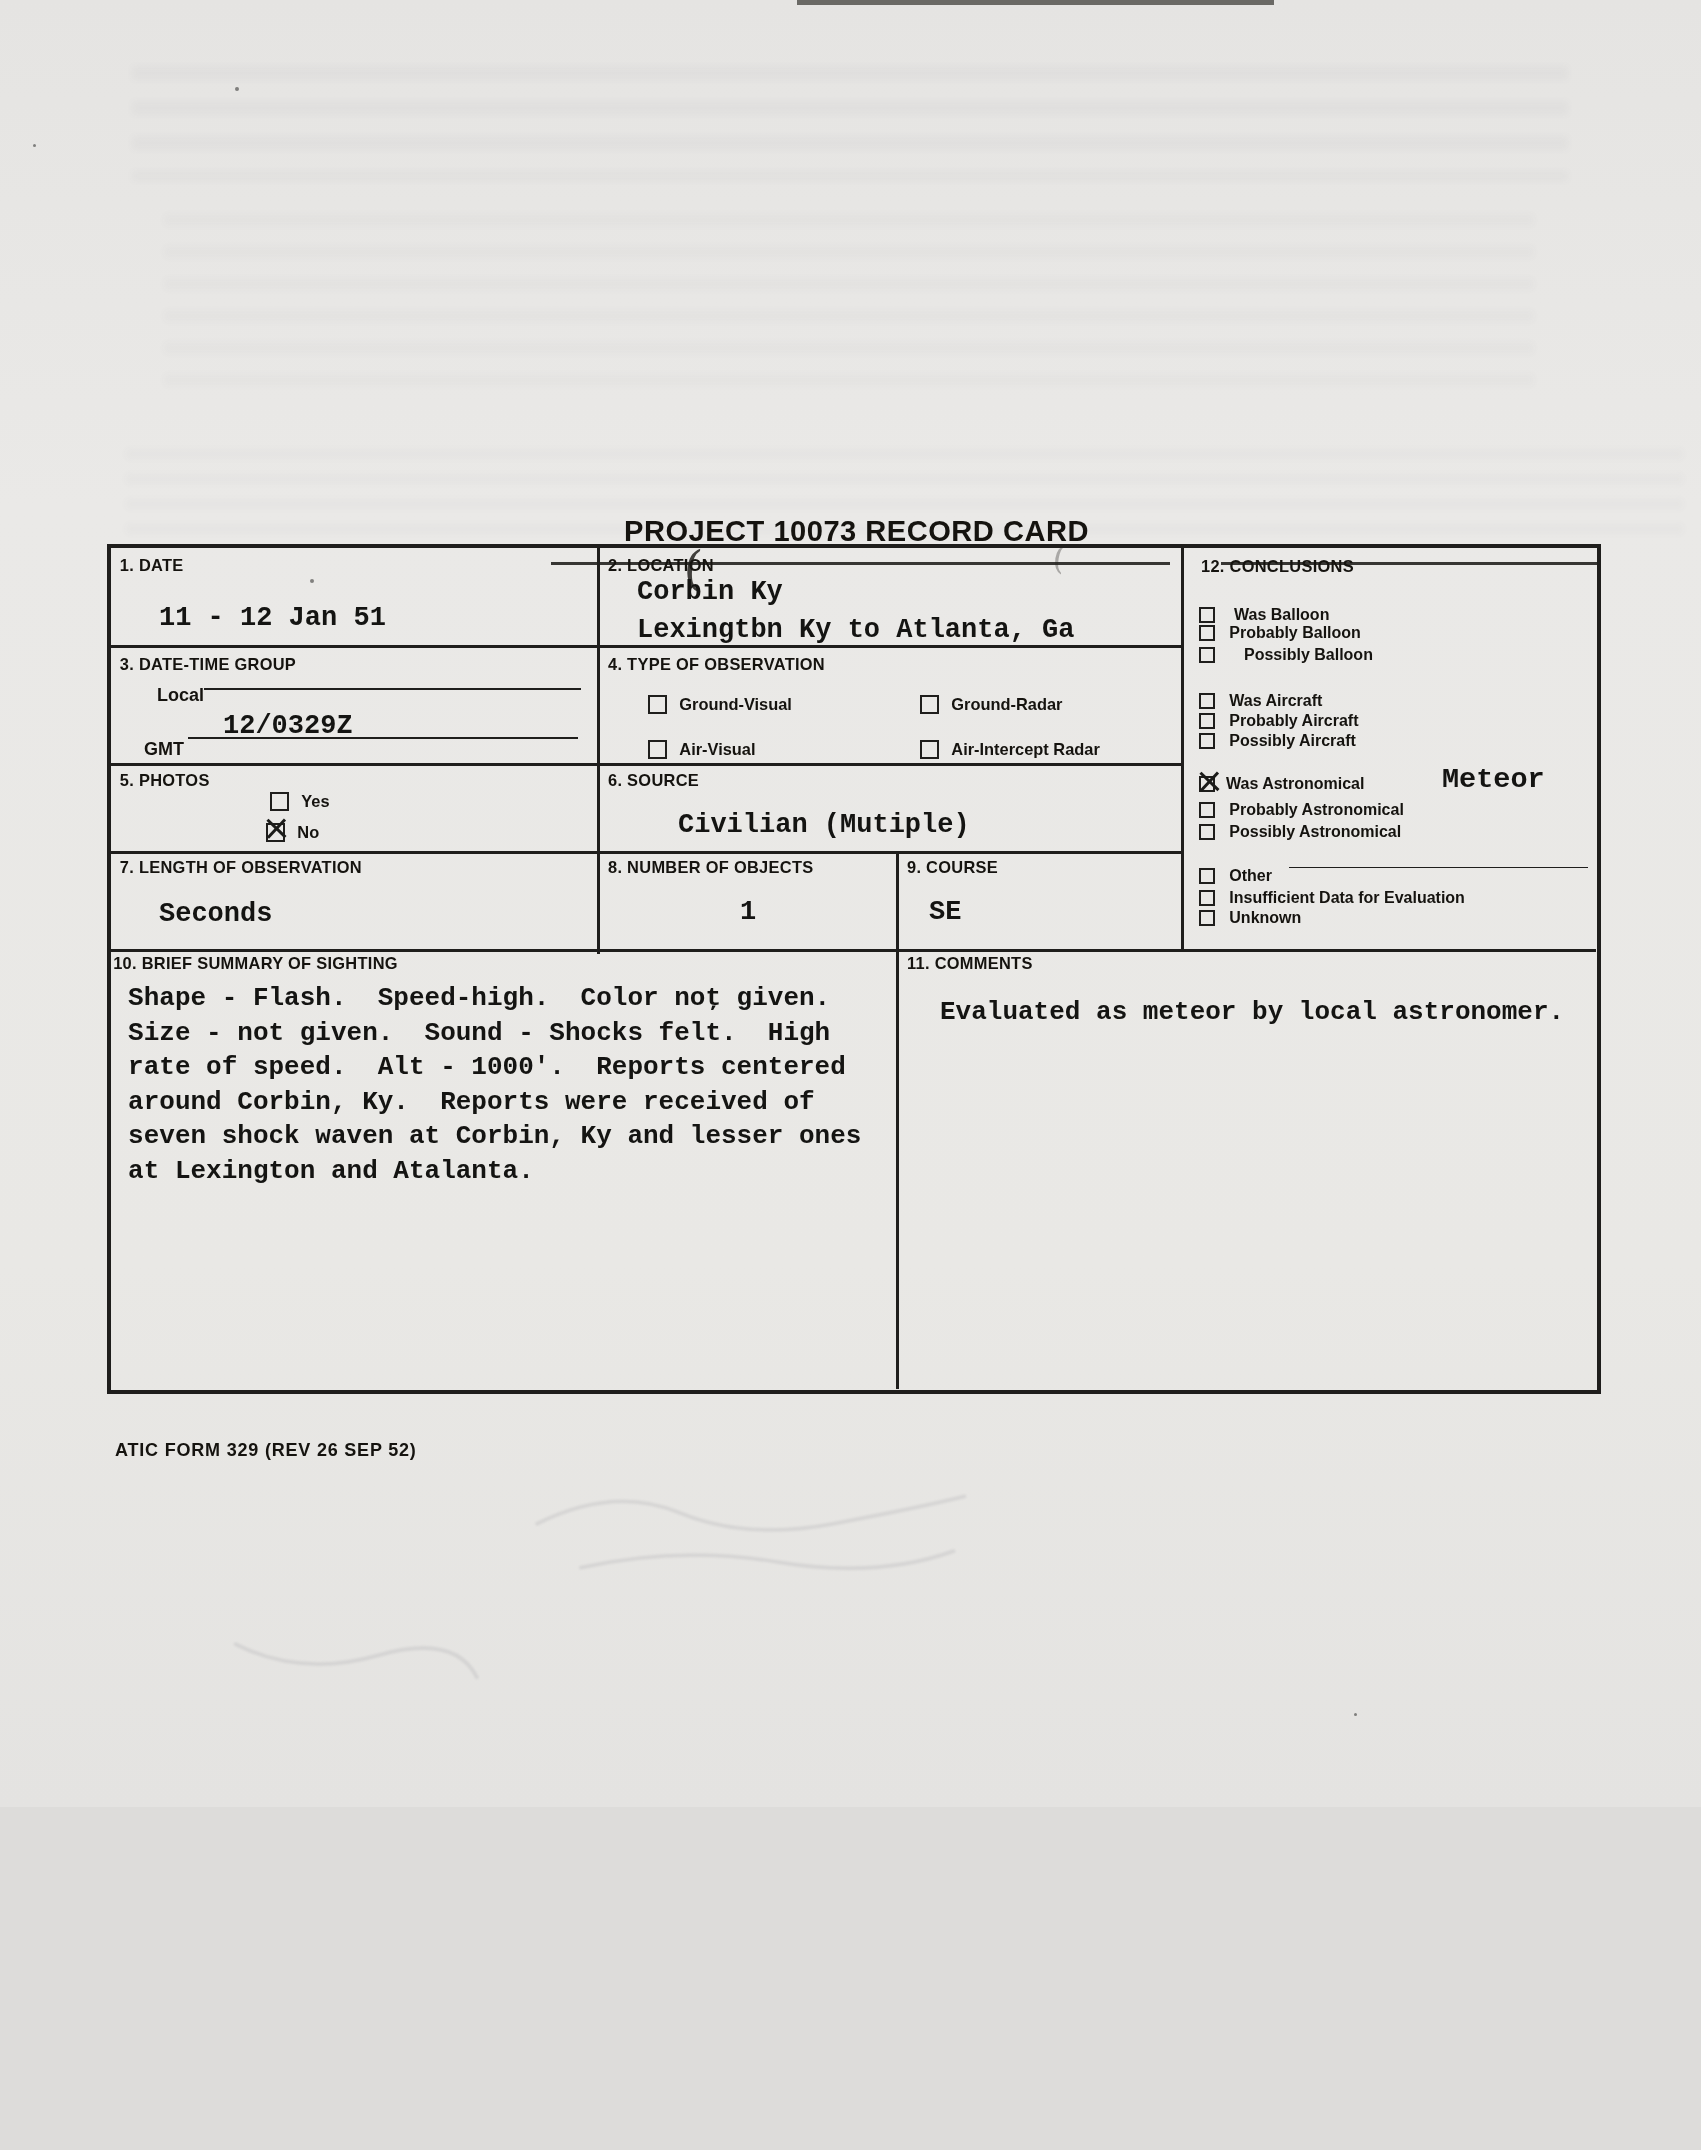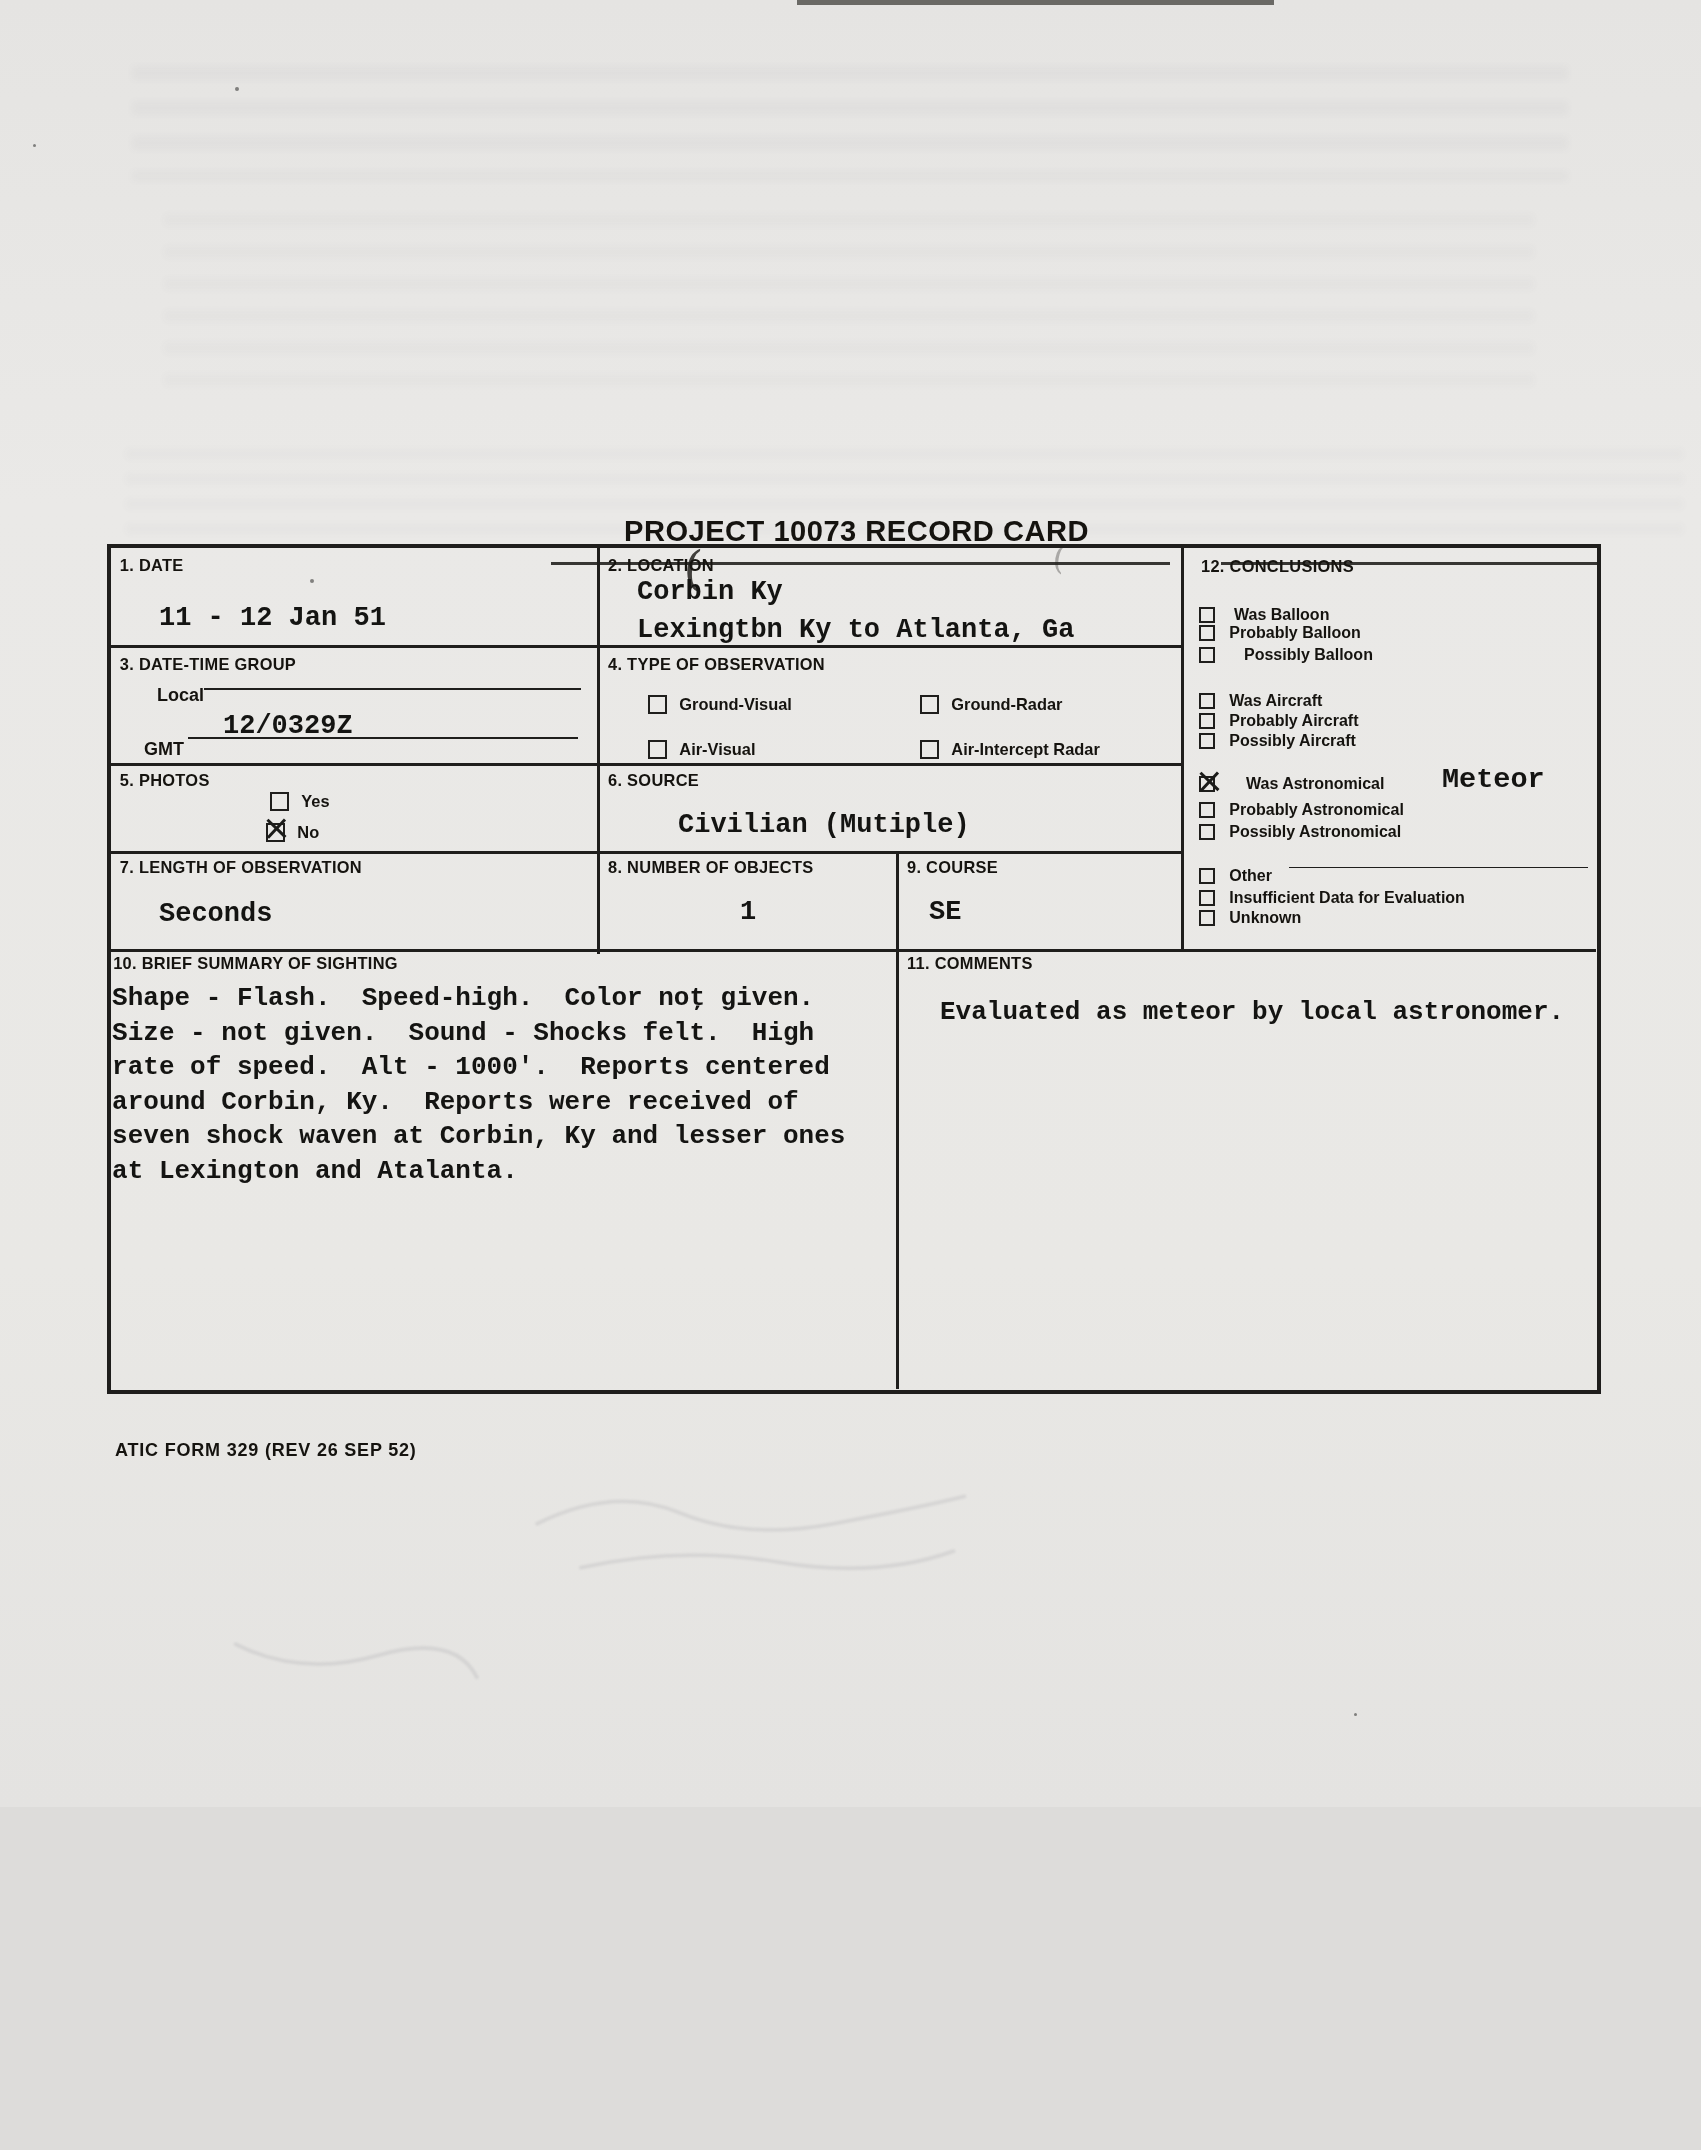--- a/index.html
+++ b/index.html
@@ -34,21 +34,21 @@
   .form-footer{position:absolute;left:115px;top:1440px;font-weight:700;font-size:18px;letter-spacing:0.8px;color:#15130f;white-space:nowrap;}
   
   .card{position:absolute;left:107px;top:544px;width:1494px;height:850px;
     border:4.4px solid #1f1e1c;box-sizing:border-box;text-decoration:underline;}
   .vline,.hline{position:absolute;background:#1f1e1c;}
   .vline{width:2.7px;} .hline{height:2.7px;}
   .hdr{position:absolute;font-weight:700;font-size:16.4px;letter-spacing:0.3px;color:#15130f;white-space:nowrap;}
   .typed{position:absolute;font-family:"Liberation Mono",monospace;font-weight:700;font-size:27px;
     color:#141412;white-space:pre;}
   .typed.small{font-size:26px;}
-  .summary{line-height:35px;}
+  .summary{line-height:35px;padding-left:16px;}
   .loclines{line-height:37px;}
   .sublabel{position:absolute;font-weight:700;font-size:18px;color:#15130f;}
   .uline{position:absolute;border-bottom:2.2px solid #1f1e1c;}
   
   .cbrow{position:absolute;display:flex;align-items:center;gap:12px;white-space:nowrap;}
   .cb{position:relative;display:inline-block;width:15.3px;height:15.3px;border:2.7px solid #1f1e1c;flex:0 0 auto;}
   .cb2{position:relative;display:inline-block;width:12px;height:12px;border:2.2px solid #1f1e1c;flex:0 0 auto;}
   .cblabel{font-weight:700;font-size:16.4px;color:#15130f;}
   .cclabel{font-weight:700;font-size:16px;color:#15130f;}
   .xmark{position:absolute;left:-4.4px;top:-8.8px;width:24px;height:25px;}
@@ -187,21 +187,21 @@
     </div>
     <div class="cbrow" style="left:1088px;top:164px;gap:14.3px;">
       <span class="cb2"></span>
       <span class="cclabel">Probably Aircraft</span>
     </div>
     <div class="cbrow" style="left:1088px;top:184px;gap:14.3px;">
       <span class="cb2"></span>
       <span class="cclabel">Possibly Aircraft</span>
     </div>
 
-    <div class="cbrow" style="left:1088px;top:227px;gap:31px;">
+    <div class="cbrow" style="left:1088px;top:227px;gap:11px;">
       <span class="cb2">
           <span class="xmark"></span>
         </span>
       <span class="cclabel">Was Astronomical</span>
     </div>
     <div class="typed" style="left:1331px;top:215px;font-size:28.5px;">Meteor</div>
     <div class="cbrow" style="left:1088px;top:253px;gap:14.3px;">
       <span class="cb2"></span>
       <span class="cclabel">Probably Astronomical</span>
     </div>

